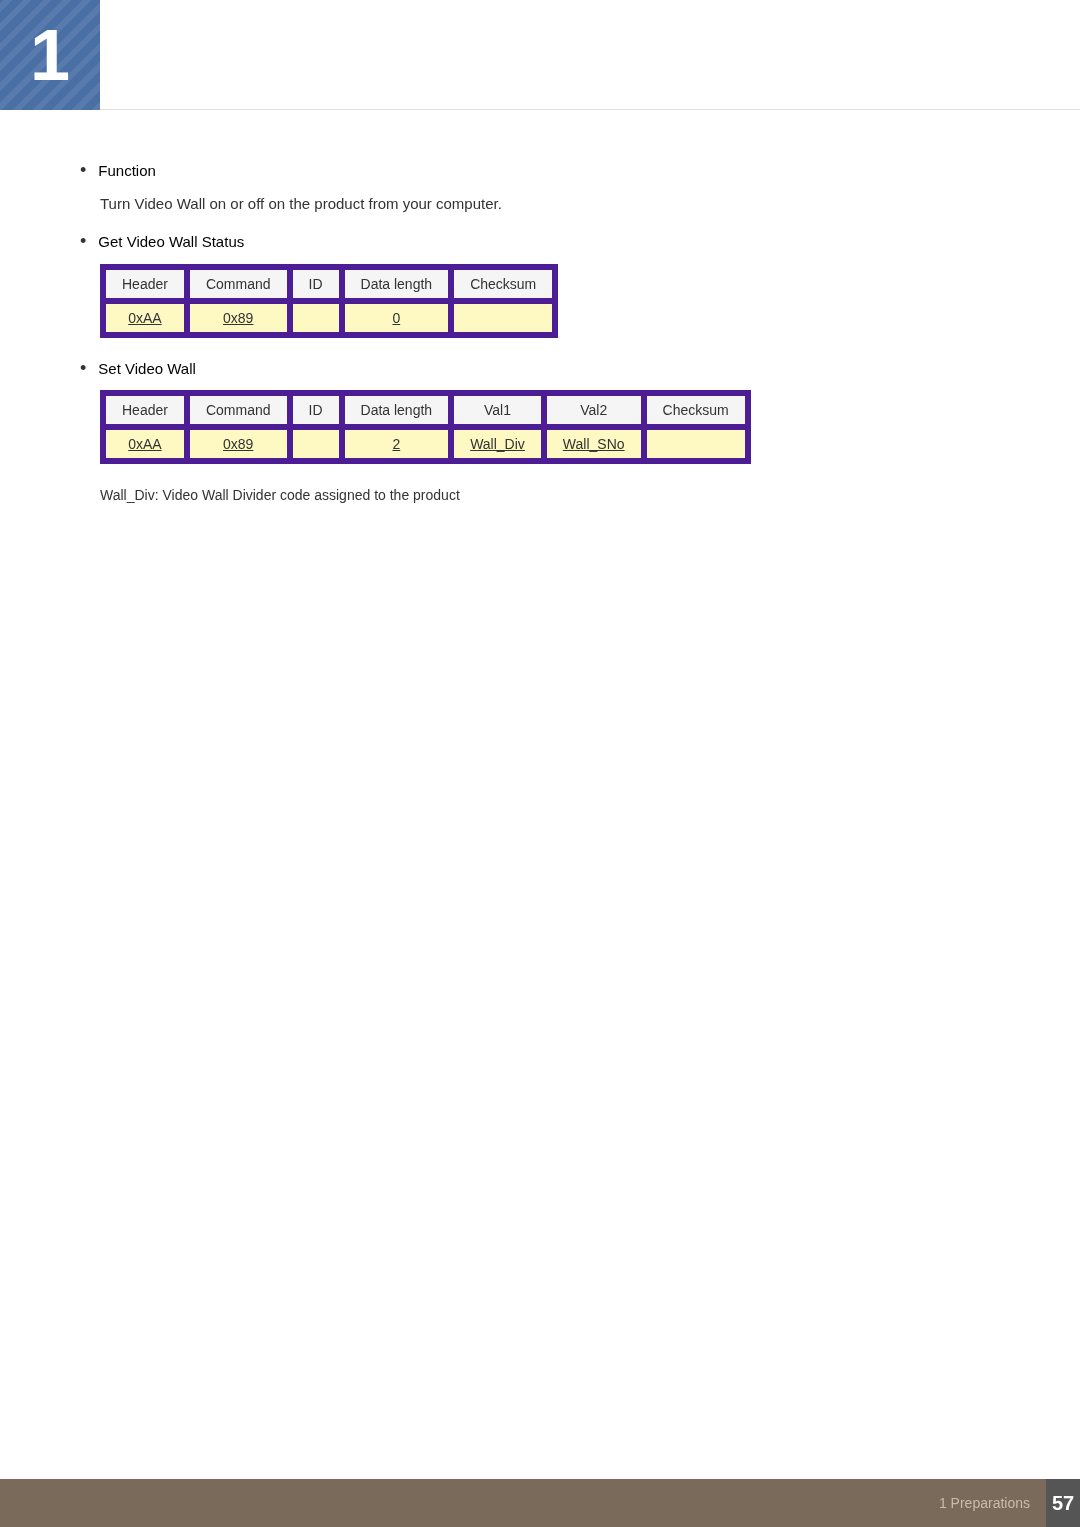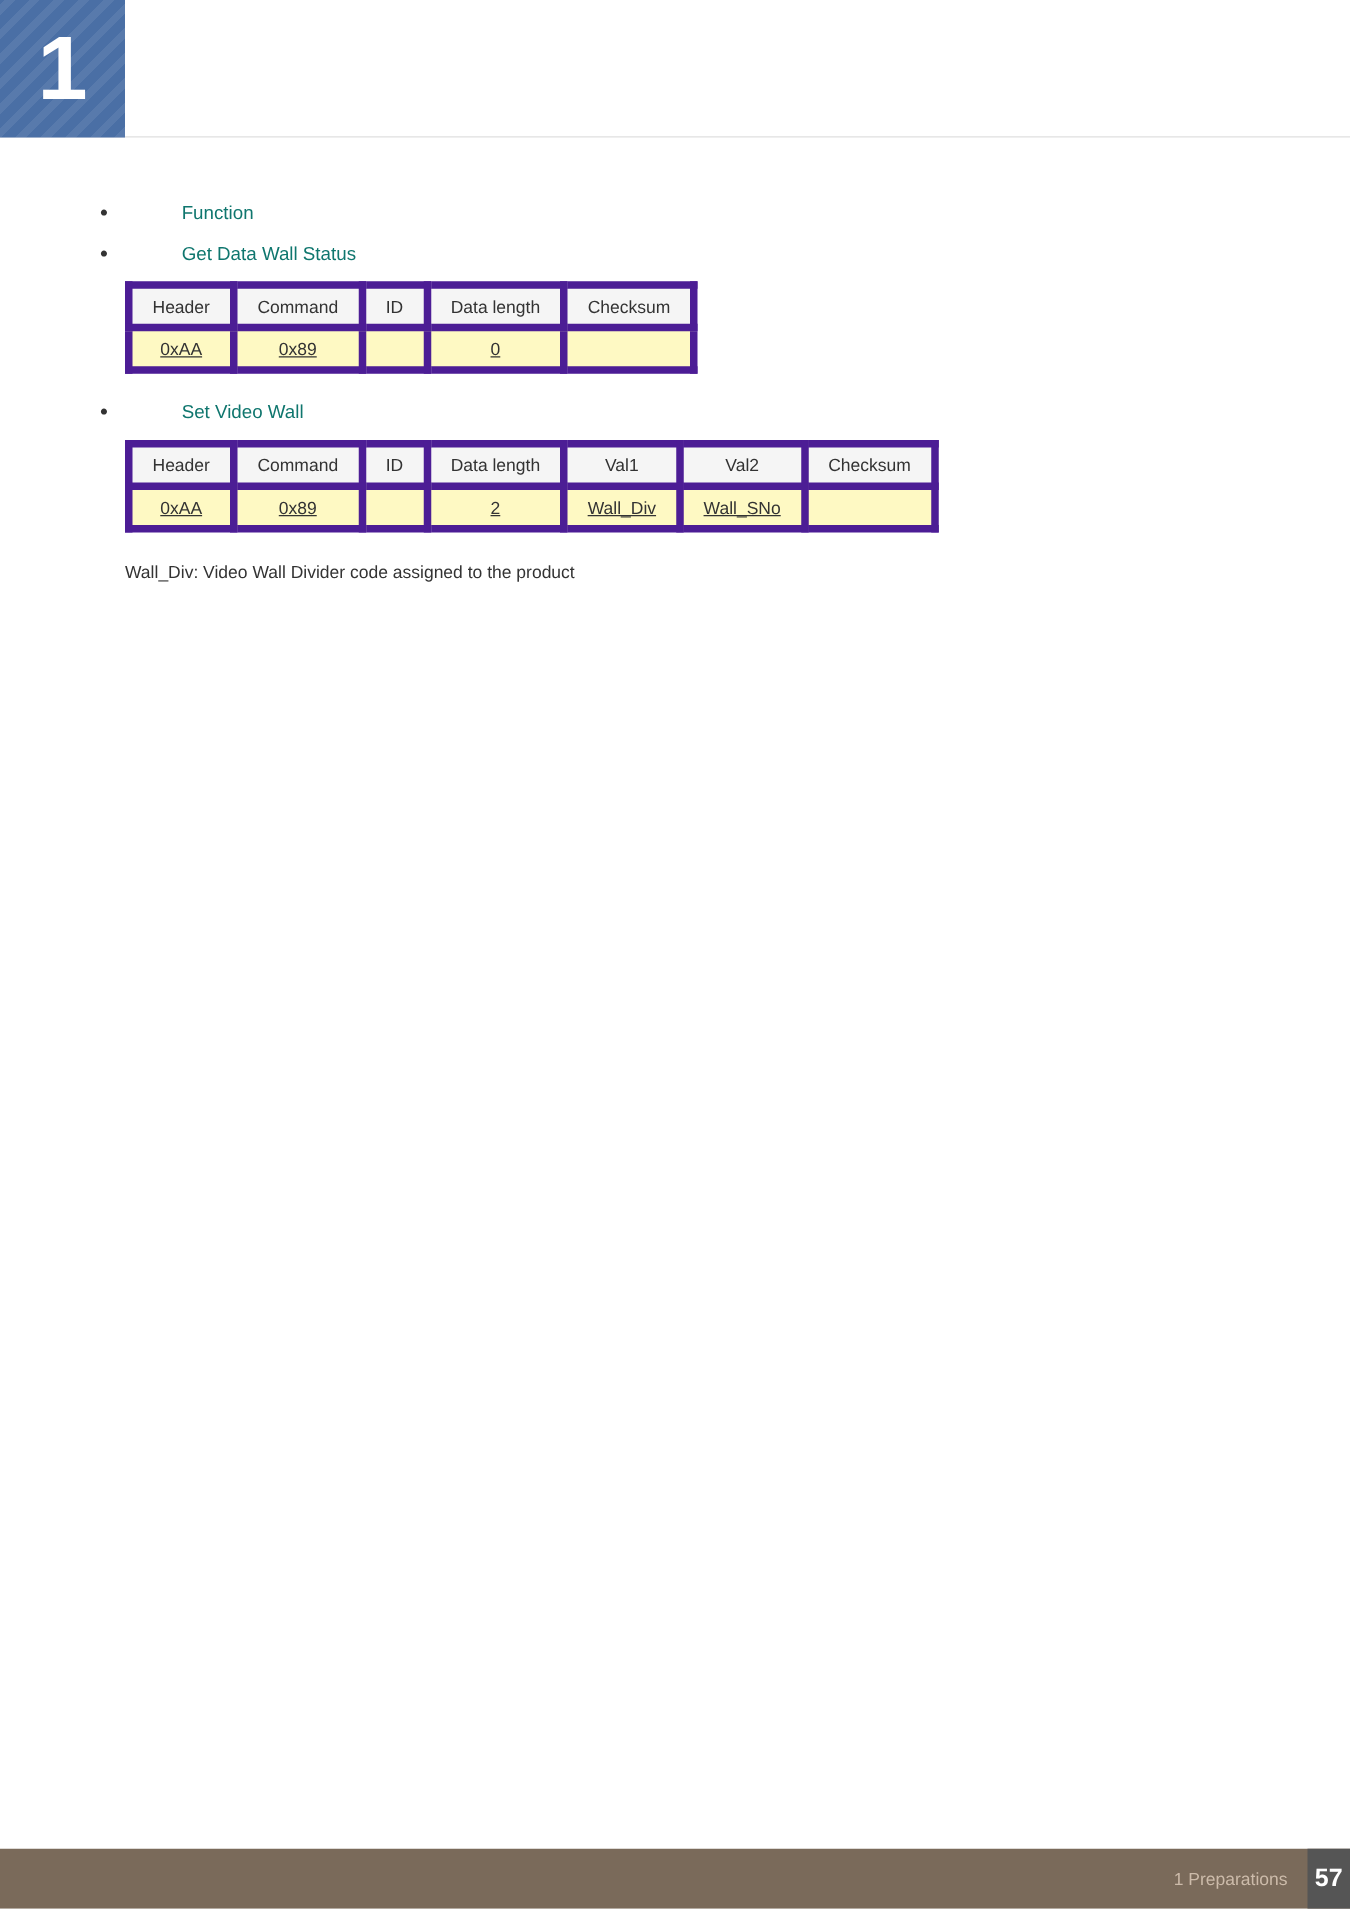--- a/index.html
+++ b/index.html
@@ -96,23 +96,22 @@
     .bullet-dot {
       color: #333333;
       font-size: 18px;
       margin-right: 12px;
       margin-top: 0px;
       flex-shrink: 0;
     }
 
     .bullet-text {
       font-size: 15px;
-      color: #0f766e;
+      color: #000000;
       line-height: 1.5;
-      margin-left: 47px;
     }
 
     .sub-text {
       font-size: 15px;
       color: #333333;
       margin-left: 20px;
       margin-top: 5px;
       margin-bottom: 16px;
       line-height: 1.5;
     }
@@ -201,26 +200,27 @@
 
   <ul class="bullet-list">
 
     <li class="bullet-item">
       <span class="bullet-dot">•</span>
       <span class="bullet-text">Function</span>
     </li>
 
   </ul>
 
+  <div class="sub-text">Turn Video Wall on or off on the product from your computer.</div>
 
   <ul class="bullet-list">
 
     <li class="bullet-item">
       <span class="bullet-dot">•</span>
-      <span class="bullet-text">Get Data Wall Status</span>
+      <span class="bullet-text">Get Video Wall Status</span>
     </li>
 
   </ul>
 
   <div class="table-wrapper">
     <table>
       <thead>
         <tr>
           <th>Header</th>
           <th>Command</th>

